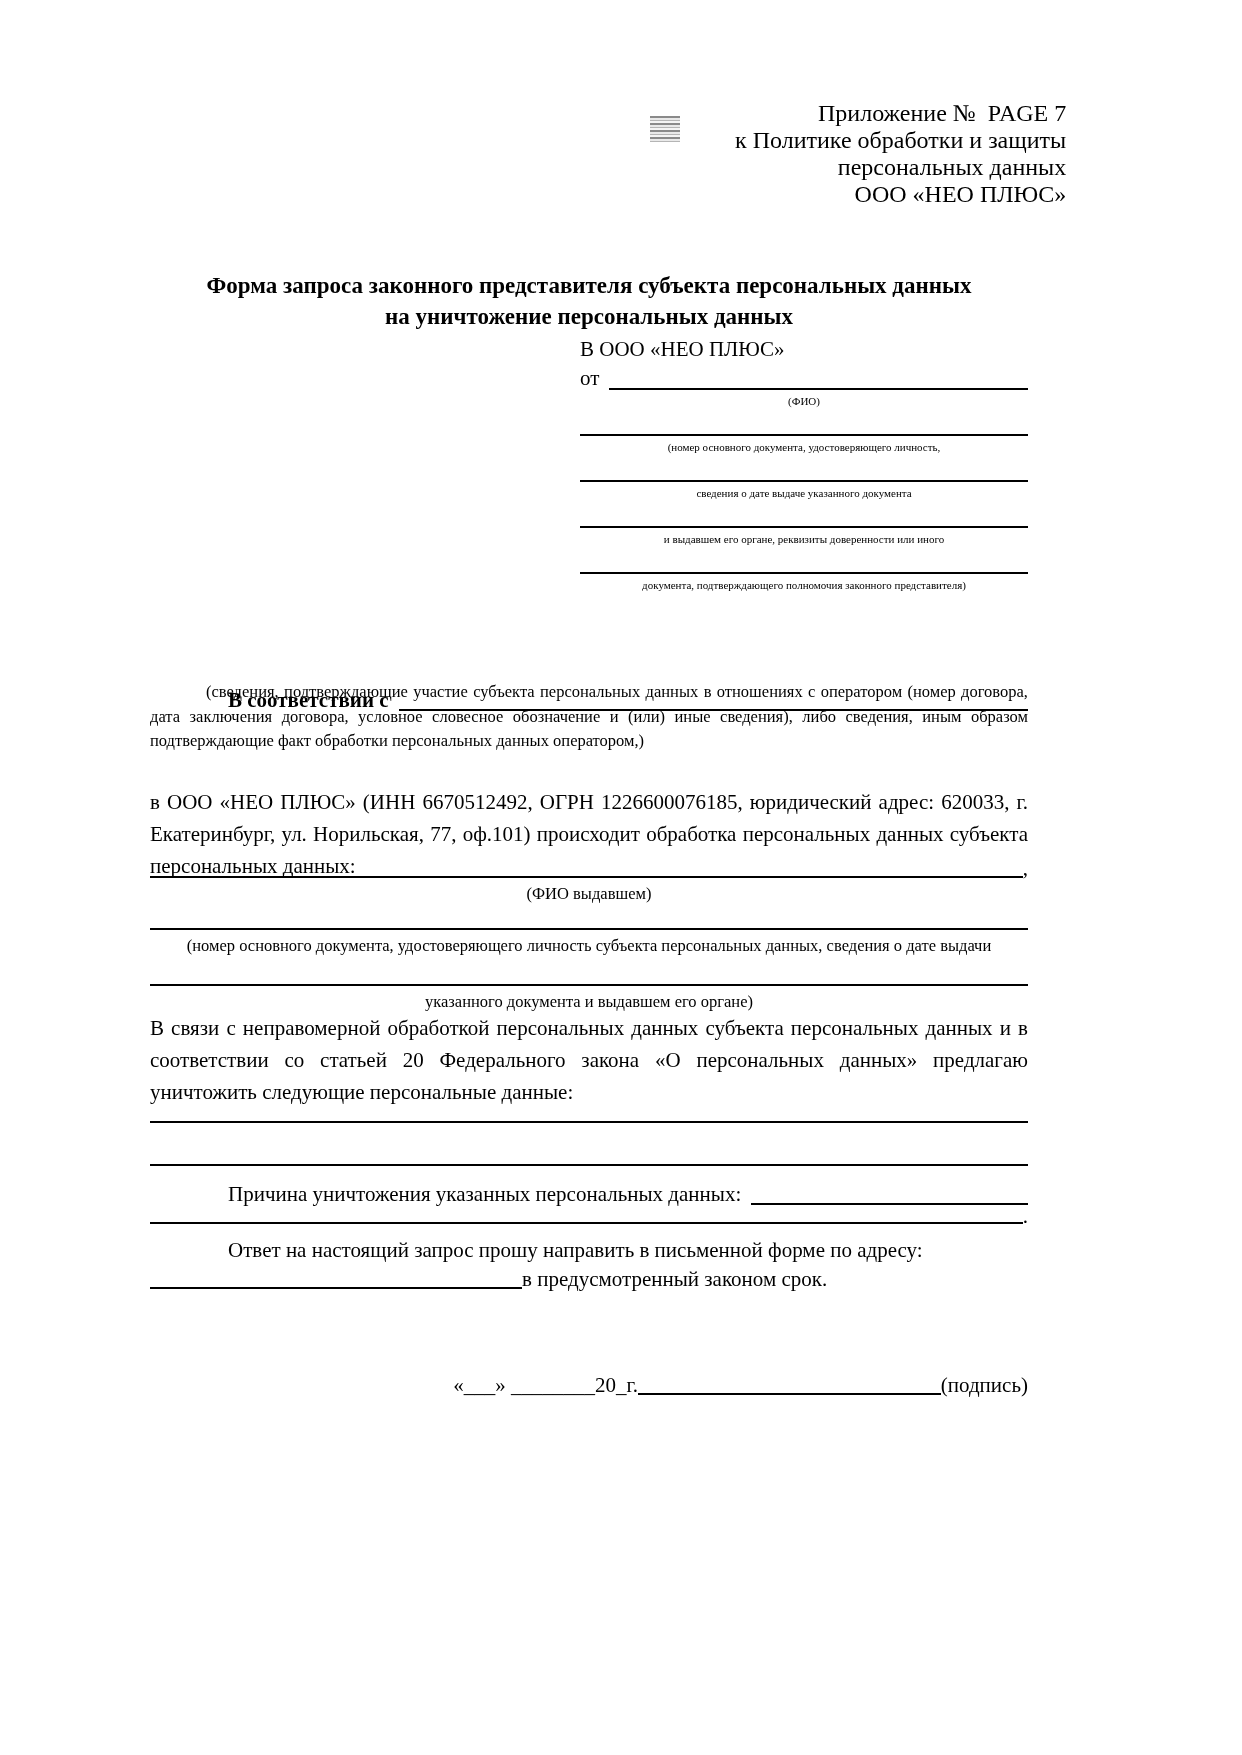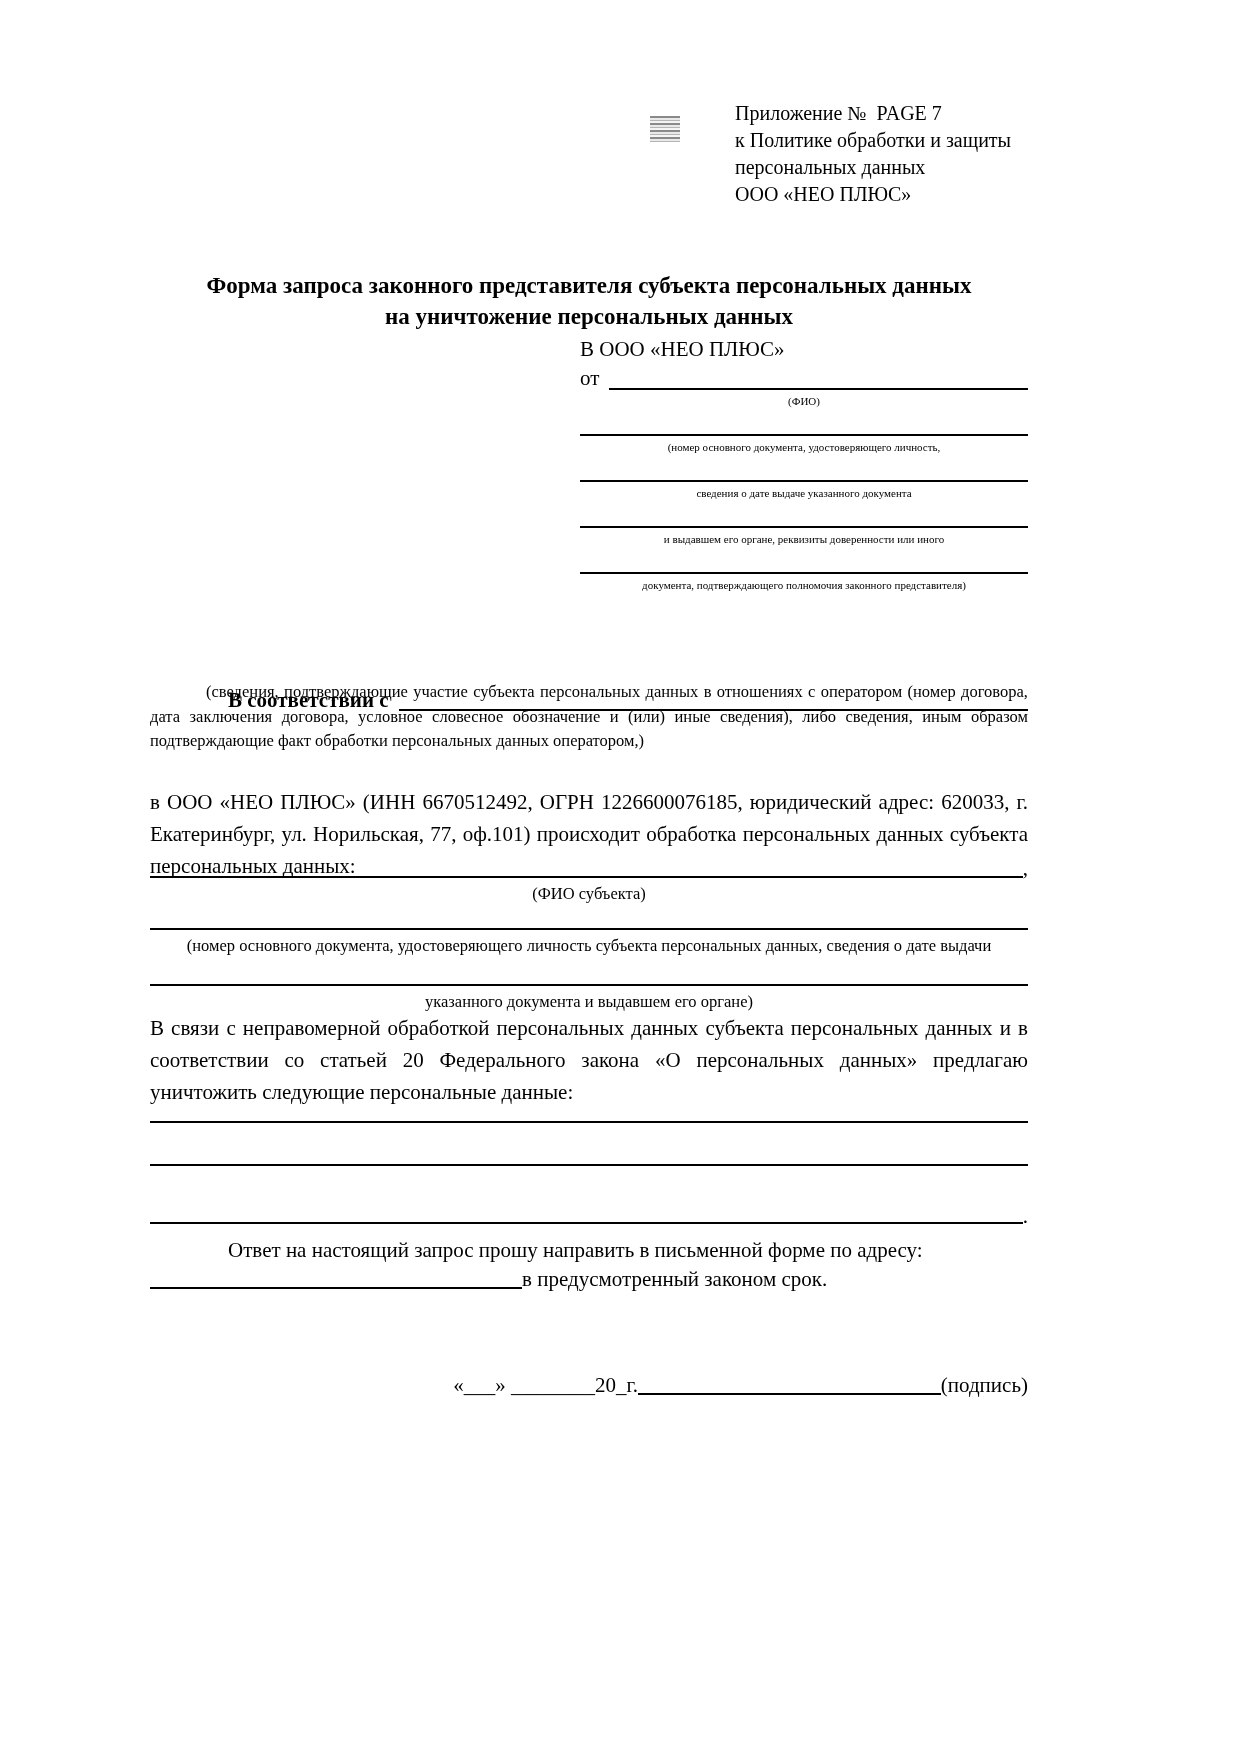--- a/index.html
+++ b/index.html
@@ -12,21 +12,21 @@
     font-family:"Liberation Serif", serif;
     overflow:hidden;
   }
   .abs { position:absolute; }
 
   
   .doc-icon {
     left:650px; top:116px; width:30px; height:26px;
     background:repeating-linear-gradient(180deg,#8a8a8a 0 2px,#e9e9e9 2px 4px,#b5b5b5 4px 5px,#f4f4f4 5px 7px);
   }
-  .header-block { left:735px; top:100px; font-size:20px; line-height:27px; }
+  .header-block { left:735px; top:100px; font-size:24px; line-height:27px;text-align:right; }
   .header-block div { white-space:pre; }
 
   
   .title-block { left:150px; top:270px; width:878px; text-align:center; font-weight:bold; font-size:23px; line-height:31px; }
 
   
   .addressee { left:580px; top:334px; width:448px; font-size:21px; }
   .addr-to { line-height:30px; }
   .addr-from { display:flex; height:24px; margin-top:2px; }
   .addr-from .lbl { margin-right:10px; line-height:24px; }
@@ -113,33 +113,37 @@
   </div>
 
   <div class="abs fine-print">(сведения, подтверждающие участие субъекта персональных данных в отношениях с оператором (номер договора, дата заключения договора, условное словесное обозначение и (или) иные сведения), либо сведения, иным образом подтверждающие факт обработки персональных данных оператором,)</div>
 
   <div class="abs para" style="top:786px;">в ООО «НЕО ПЛЮС» (ИНН 6670512492, ОГРН 1226600076185, юридический адрес: 620033, г. Екатеринбург, ул. Норильская, 77, оф.101) происходит обработка персональных данных субъекта персональных данных:</div>
 
   <div class="abs full-line-row" style="top:858px;height:20px;">
     <span class="fill-line"></span>
     <span class="tail">,</span>
   </div>
-  <div class="abs caption-wide" style="top:882px;">(ФИО субъекта)</div>
+  <div class="abs caption-wide" style="top:882px;">(ФИО выдавшем)</div>
 
   <div class="abs bare-line" style="top:910px;"></div>
   <div class="abs caption-wide" style="top:934px;">(номер основного документа, удостоверяющего личность субъекта персональных данных, сведения о дате выдачи</div>
 
   <div class="abs bare-line" style="top:966px;"></div>
   <div class="abs caption-wide" style="top:990px;">указанного документа и выдавшем его органе)</div>
 
   <div class="abs para" style="top:1012px;">В связи с неправомерной обработкой персональных данных субъекта персональных данных и в соответствии со статьей 20 Федерального закона «О персональных данных» предлагаю уничтожить следующие персональные данные:</div>
 
   <div class="abs bare-line" style="top:1103px;"></div>
   <div class="abs bare-line" style="top:1146px;"></div>
 
+  <div class="abs row-label-line" style="top:1180px;">
+    <span class="lbl">Причина уничтожения указанных персональных данных:</span>
+    <span class="fill-line"></span>
+  </div>
   <div class="abs full-line-row" style="top:1206px;height:18px;">
     <span class="fill-line"></span>
     <span class="tail">.</span>
   </div>
 
   <div class="abs plain-indent" style="top:1236px;">Ответ на настоящий запрос прошу направить в письменной форме по адресу:</div>
   <div class="abs resp-row">
     <span class="fixed-line"></span>
     <span class="txt">в предусмотренный законом срок.</span>
   </div>

